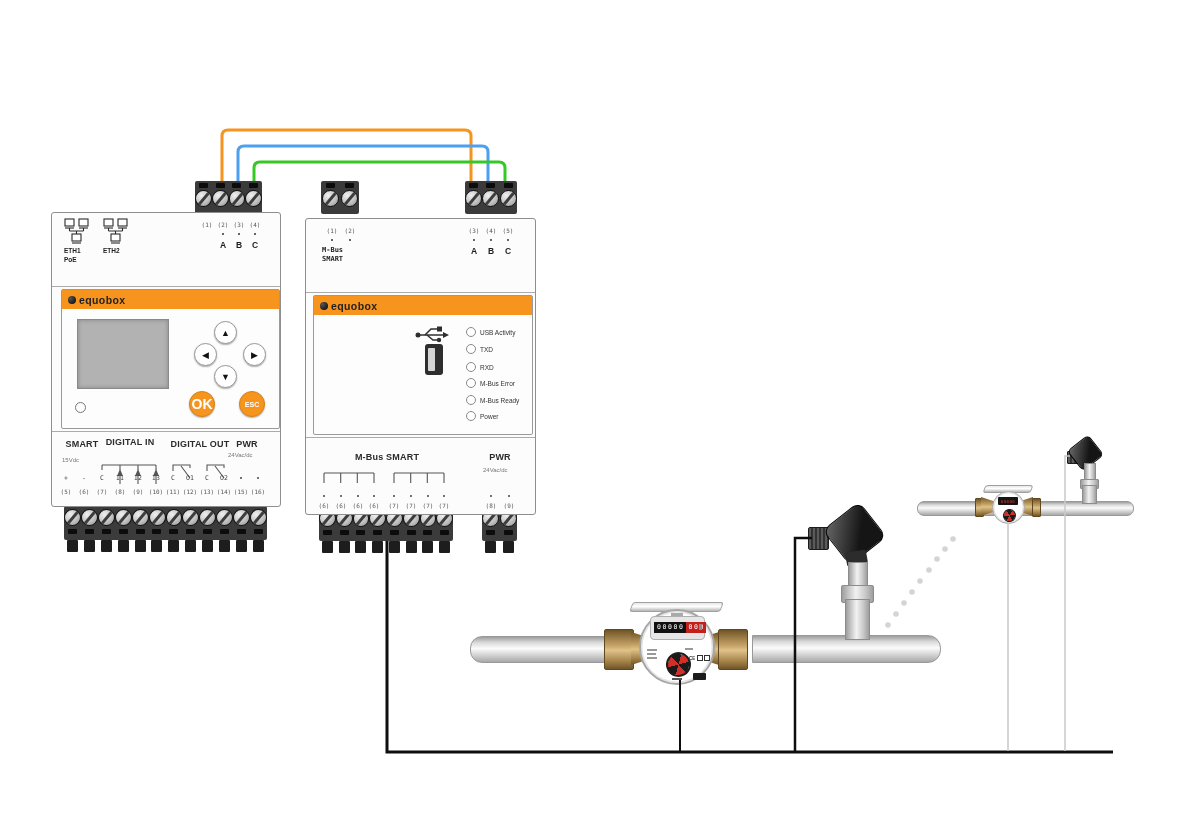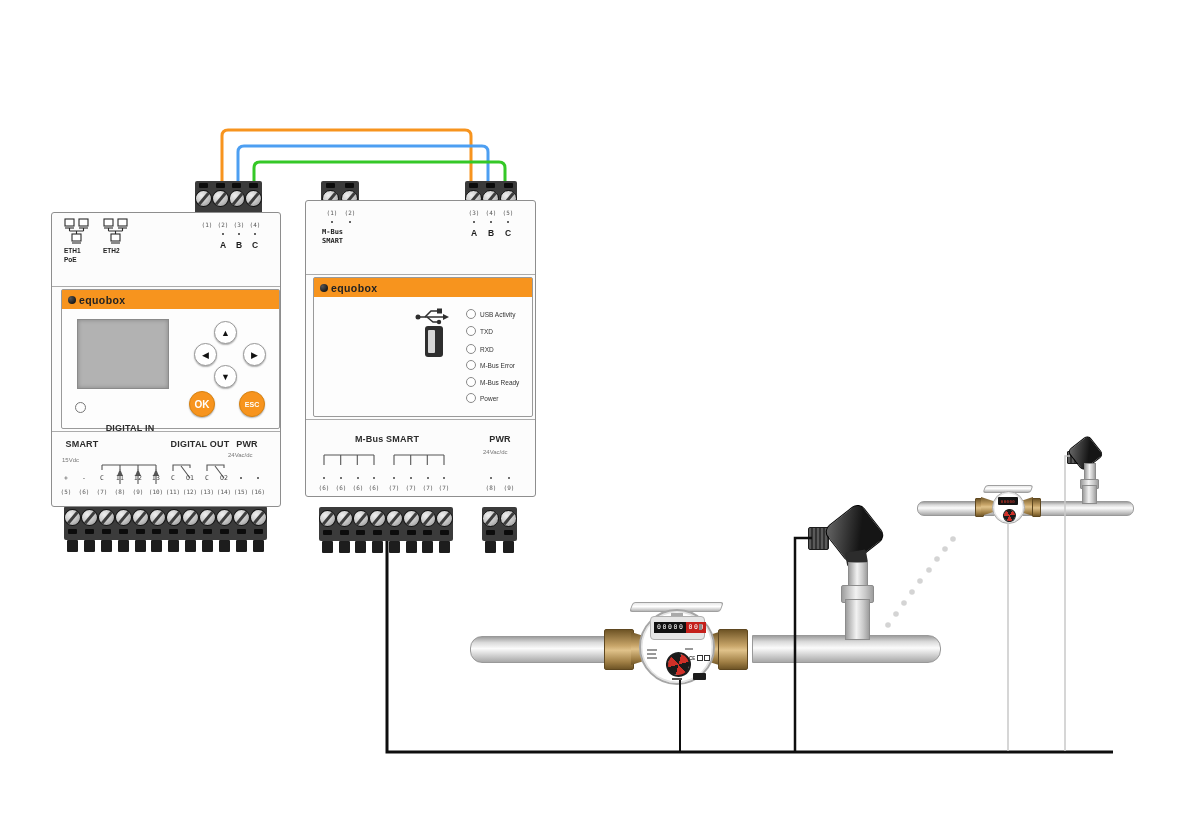--- a/index.html
+++ b/index.html
@@ -29,21 +29,21 @@
   .hdr{font-size:9px;font-weight:bold;color:#2b2b2b;letter-spacing:.2px;}
   .sub{font-size:6px;color:#777;}
   .pin{font-family:"DejaVu Sans Mono",monospace;font-size:6.5px;color:#444;}
 
   .screenbox{position:absolute;background:#B2B2B2;border:1px solid #8A8A8A;box-shadow:inset 0 0 4px rgba(0,0,0,.25);}
   .navbtn{position:absolute;width:21px;height:21px;border-radius:50%;background:#fff;border:1px solid #999;
           box-shadow:0 1px 1.5px rgba(0,0,0,.3);display:flex;align-items:center;justify-content:center;
           font-size:9px;color:#111;}
   .okbtn{position:absolute;width:24px;height:24px;border-radius:50%;background:#F7941E;border:1px solid #D9820E;
          box-shadow:0 1px 1.5px rgba(0,0,0,.3);display:flex;align-items:center;justify-content:center;
-         font-size:10px;font-weight:bold;color:#fff;}
+         font-size:14px;font-weight:bold;color:#fff;}
   .pwrcircle{position:absolute;width:9px;height:9px;border:1.5px solid #777;border-radius:50%;}
 
   .ledrow{position:absolute;display:flex;align-items:center;gap:4px;}
   .ledc{width:8px;height:8px;border-radius:50%;border:1px solid #8A8A8A;background:#fff;}
   .ledlbl{font-size:6.5px;color:#333;}
 
   
   .tblock{position:absolute;background:#3B3B3B;border-radius:2px;}
   .trow{display:flex;justify-content:space-around;align-items:center;}
   .slot{width:9px;height:5px;background:#0C0C0C;border-radius:1px;}
@@ -332,21 +332,21 @@
       <div class="navbtn" style="left:152px;top:31px;">▲</div>
       <div class="navbtn" style="left:132px;top:53px;">◀</div>
       <div class="navbtn" style="left:181px;top:53px;">▶</div>
       <div class="navbtn" style="left:152px;top:75px;">▼</div>
       <div class="okbtn" style="left:127px;top:101px;">OK</div>
       <div class="okbtn" style="left:177px;top:101px;font-size:7px;">ESC</div>
       <div class="pwrcircle" style="left:13px;top:112px;"></div>
     </div>
 
     <span class="ctr hdr" style="left:30px;top:226px;">SMART</span>
-    <span class="ctr hdr" style="left:78px;top:210px;">DIGITAL IN</span>
+    <span class="ctr hdr" style="left:78px;top:224px;">DIGITAL IN</span>
     <span class="ctr hdr" style="left:148px;top:226px;">DIGITAL OUT</span>
     <span class="ctr hdr" style="left:195px;top:226px;">PWR</span>
     <span class="abs sub" style="left:10px;top:244px;">15Vdc</span>
     <span class="abs sub" style="left:176px;top:239px;">24Vac/dc</span>
 
     <svg class="abs" style="left:0;top:244px;" width="228" height="30" viewBox="0 0 228 30">
       <g stroke="#555" stroke-width="1.1" fill="none">
         <path d="M50,8 H104 M50,8 V13 M68,8 V13 M86,8 V13 M104,8 V13"></path>
         <path d="M68,27 V19 M86,27 V19 M104,27 V19"></path>
         <path d="M121,14 V8 H138 V11 M129,9 L138,21"></path>
@@ -379,21 +379,21 @@
     <span class="ctr tnum" style="left:86px;top:275px;">(9)</span>
     <span class="ctr tnum" style="left:104px;top:275px;">(10)</span>
     <span class="ctr tnum" style="left:121px;top:275px;">(11)</span>
     <span class="ctr tnum" style="left:138px;top:275px;">(12)</span>
     <span class="ctr tnum" style="left:155px;top:275px;">(13)</span>
     <span class="ctr tnum" style="left:172px;top:275px;">(14)</span>
     <span class="ctr tnum" style="left:189px;top:275px;">(15)</span>
     <span class="ctr tnum" style="left:206px;top:275px;">(16)</span>
   </div>
 
-  <div class="device" style="left:305px;top:200px;width:229px;height:295px;">
+  <div class="device" style="left:305px;top:218px;width:229px;height:295px;">
     <div class="divider" style="top:73px;"></div>
     <div class="divider" style="top:218px;"></div>
 
     <span class="ctr tnum" style="left:26px;top:8px;">(1)</span>
     <span class="ctr tnum" style="left:44px;top:8px;">(2)</span>
     <div class="tdot" style="left:25px;top:20px;"></div>
     <div class="tdot" style="left:43px;top:20px;"></div>
     <span class="abs" style="left:16px;top:27px;font-family:'DejaVu Sans Mono',monospace;font-size:7px;font-weight:bold;">M-Bus</span>
     <span class="abs" style="left:16px;top:36px;font-family:'DejaVu Sans Mono',monospace;font-size:7px;font-weight:bold;">SMART</span>
 

